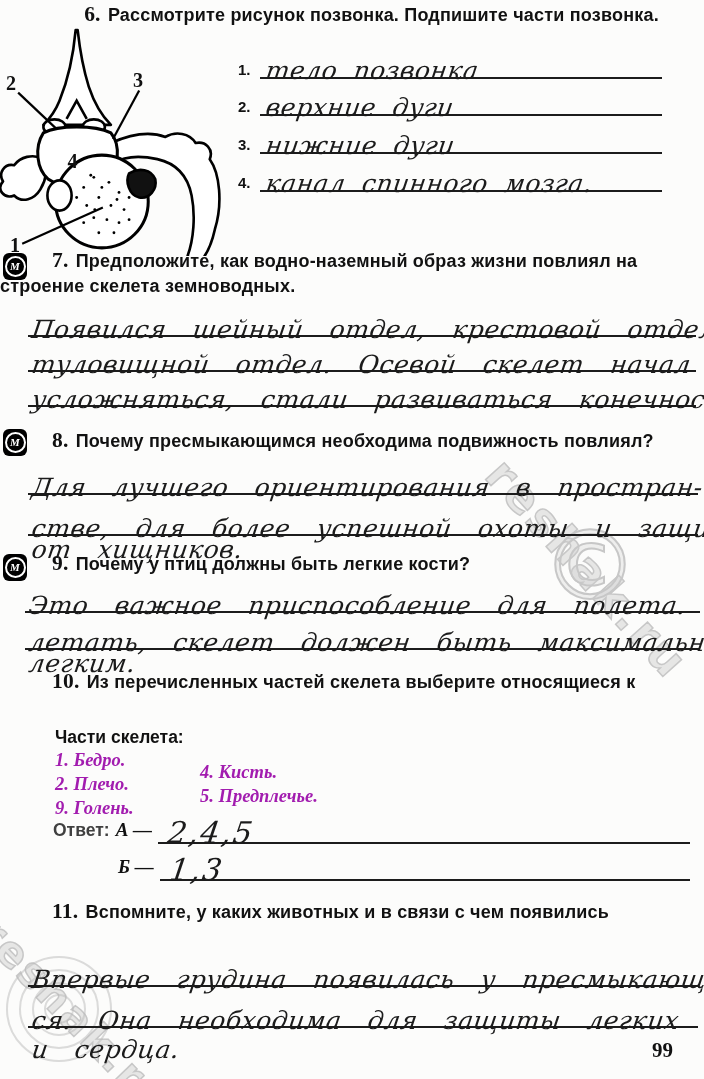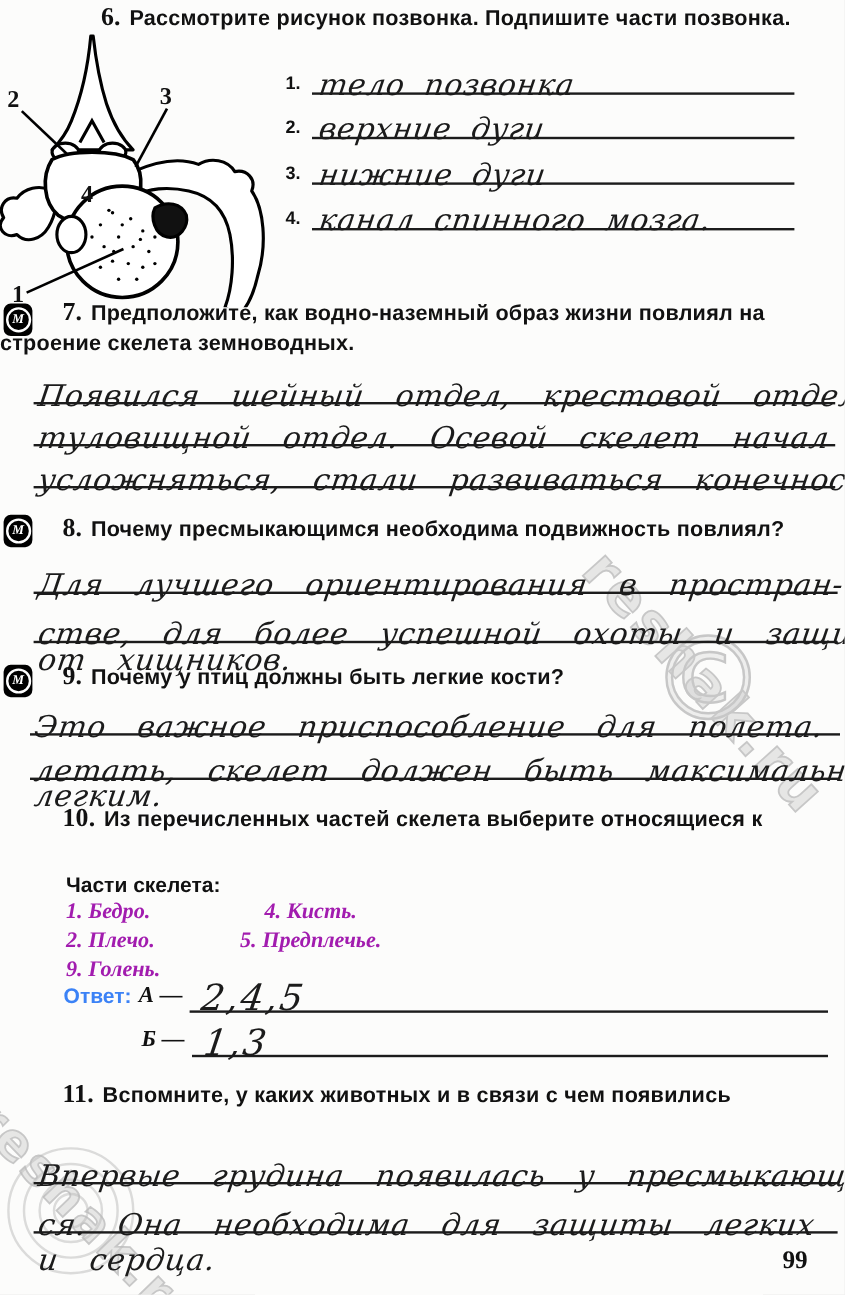--- a/index.html
+++ b/index.html
@@ -44,24 +44,24 @@
   
   .a6row{display:flex;align-items:flex-end;height:37px;}
   .a6num{width:22px;font-weight:bold;font-size:15px;padding-bottom:1px;color:#111;}
   .a6line{position:relative;flex:1;border-bottom:2px solid #1c1c1c;height:100%;}
   .a6line .hw{position:absolute;left:6px;bottom:-8px;}
   
   .subhead{position:absolute;font-weight:bold;font-size:17.5px;color:#111;}
   .slist{position:absolute;font-family:"Liberation Serif",serif;font-weight:bold;
     font-style:italic;font-size:18.5px;color:#a21caf;}
   .slist .li{height:24px;}
-  .scol2{position:absolute;left:145px;top:0;text-align:center;}
+  .scol2{position:absolute;left:145px;top:12px;}
   
   .otvrow{position:absolute;display:flex;align-items:flex-end;}
-  .otv-label{font-weight:bold;font-size:17.5px;padding-bottom:3px;color:#3b82f6;}
+  .otv-label{font-weight:bold;font-size:17.5px;padding-bottom:3px;color:#404040;}
   .otv-ab{font-family:"Liberation Serif",serif;font-weight:bold;font-style:italic;
     font-size:19px;padding:0 6px 3px 6px;color:#111;white-space:nowrap;}
   .otv-line{position:relative;flex:1;border-bottom:2px solid #1c1c1c;height:100%;}
   .otv-line .hw{position:absolute;left:10px;bottom:-8px;}
   
   .wm-text{
     position:absolute;font-family:"DejaVu Sans",sans-serif;font-weight:bold;
     color:rgba(195,195,195,.38);-webkit-text-stroke:1.5px #c7c7c7;
     letter-spacing:3px;white-space:nowrap;z-index:0;
   }

